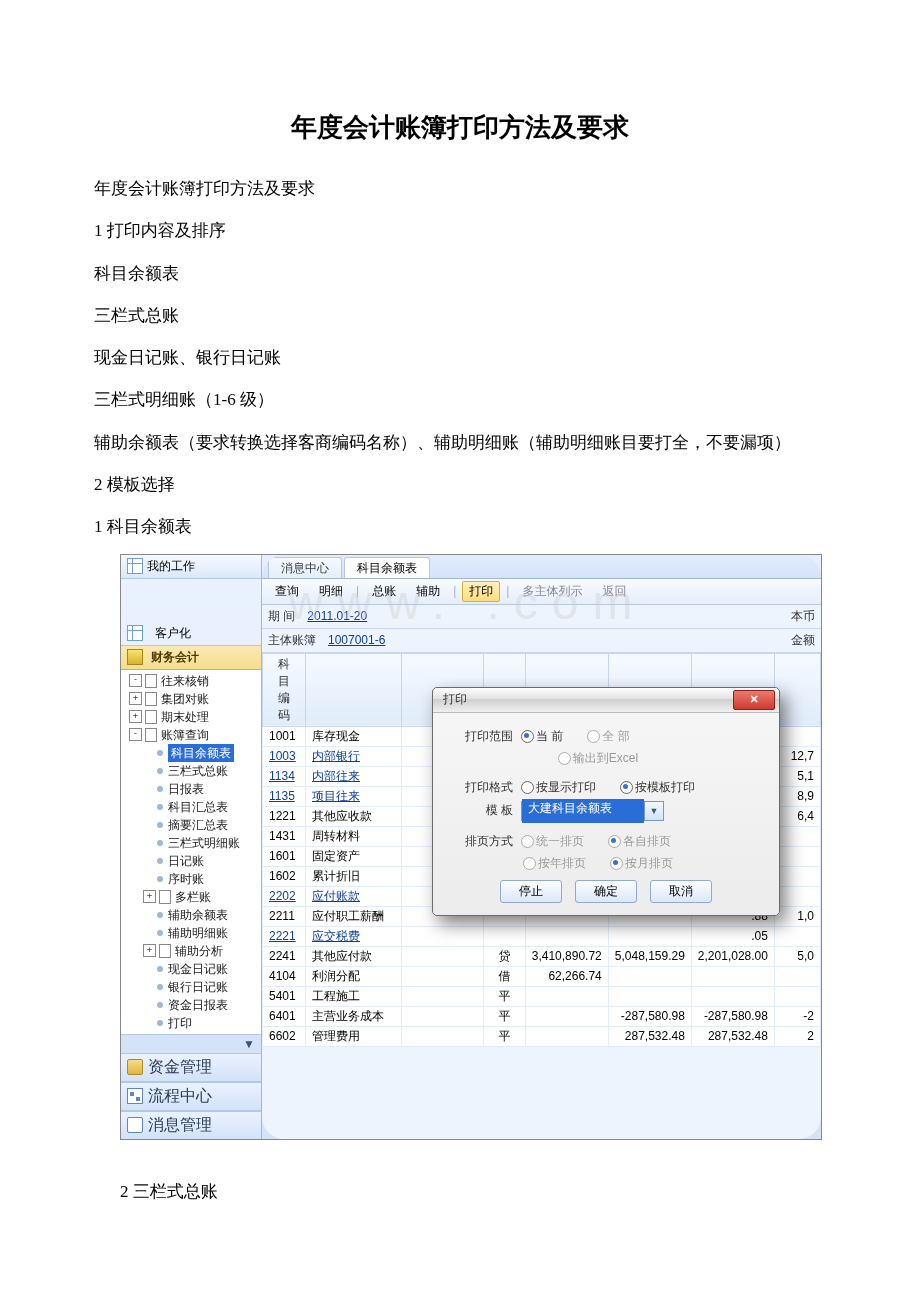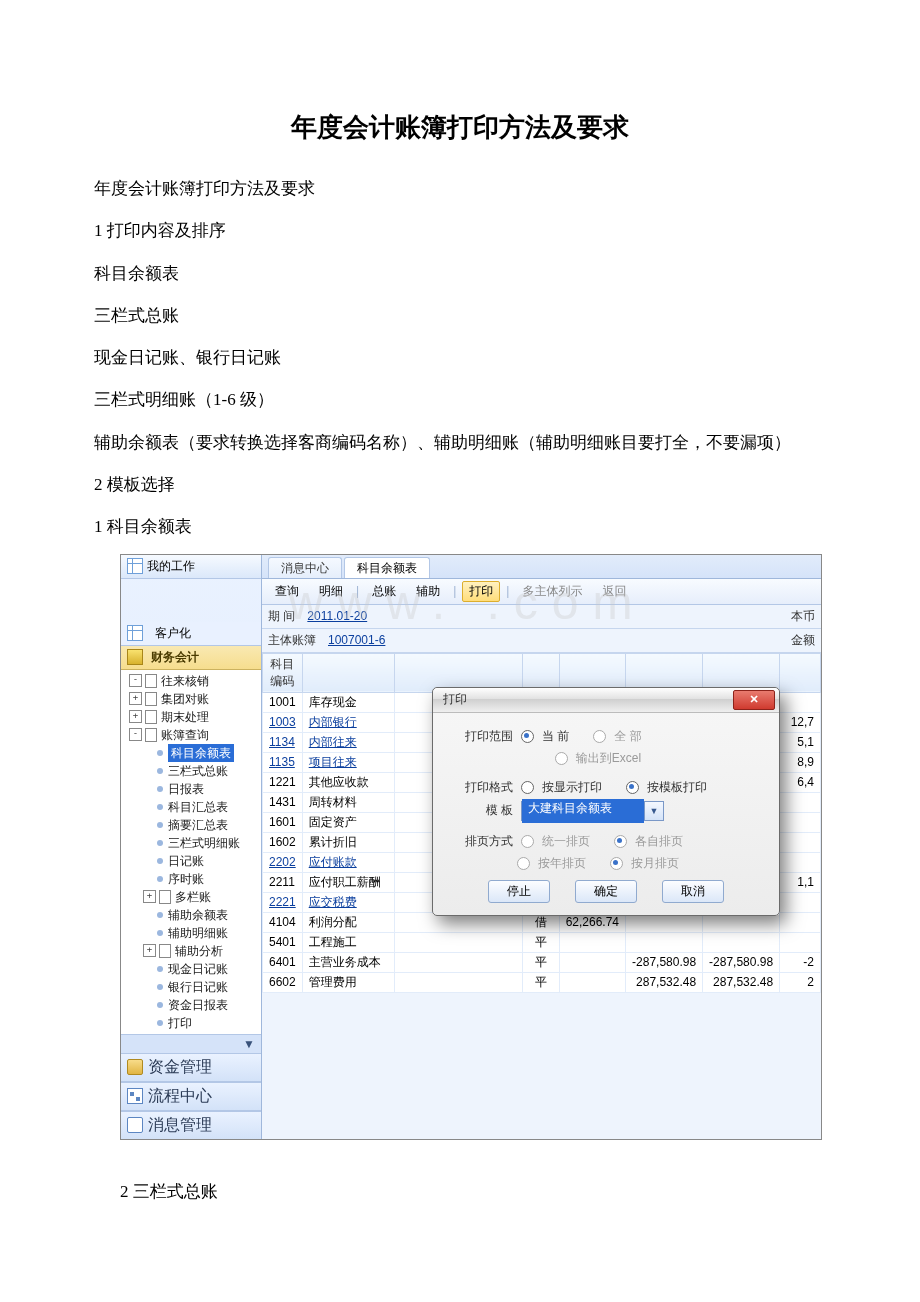--- a/index.html
+++ b/index.html
@@ -136,20 +136,21 @@
     text-align:right; padding:2px 6px; color:#39527a;
     font-size:12px;
   }
 
   
   .rightarea {
     flex: 1;
     background: #eef4fd;
     position: relative;
     overflow: hidden;
+    border-radius: 22px;
   }
   .tabs {
     display: flex;
     align-items: flex-end;
     background: linear-gradient(#e2ecfb, #d5e3f9);
     border-bottom: 1px solid #9fb7db;
     padding: 2px 6px 0 6px;
     gap: 2px;
   }
   .tab {
@@ -199,21 +200,21 @@
     position:relative;
   }
   table.grid {
     width:100%;
     border-collapse: collapse;
     font-size:12px;
   }
   table.grid th {
     background: linear-gradient(#f5faff, #e0ecfb);
     border: 1px solid #c6d6ee;
-    padding: 2px 6px;
+    padding: 2px 15px;
     font-weight: normal;
     color:#333;
     text-align:center;
   }
   table.grid td {
     border: 1px solid #e2ecfa;
     padding: 1px 6px;
     white-space: nowrap;
   }
   table.grid td.link { color:#0b3f9e; text-decoration: underline; }
@@ -250,21 +251,21 @@
     border-radius: 2px;
     color:#fff; text-align:center; line-height:17px;
     font-weight:bold;
     font-family: Arial, sans-serif;
     font-size: 11px;
   }
   .dlg-body { padding: 10px 14px 12px 14px; }
   .dlg-row { display:flex; align-items:center; margin: 5px 0; gap:8px; }
   .dlg-row .dlbl { width: 66px; text-align:right; color:#333; }
   .radio {
-    display:inline-flex; align-items:center; gap:8px; margin-right: 16px;
+    display:inline-flex; align-items:center; gap:2px; margin-right: 16px;
     color:#333;
   }
   .radio .rb {
     width:11px; height:11px; border:1px solid #666; border-radius:50%;
     display:inline-block; background:#fff; position:relative;
   }
   .radio.sel .rb::after{
     content:""; position:absolute; top:2px; left:2px; width:5px; height:5px;
     background:#3a72c9; border-radius:50%;
   }
@@ -281,21 +282,21 @@
   }
   .combo .carrow {
     width:18px; height:18px;
     background:linear-gradient(#f4f8ff,#d4e3f8);
     border-left:1px solid #7a98c7;
     display:flex; align-items:center; justify-content:center;
     color:#37598f;
     font-size: 9px;
   }
   .dlg-btnrow {
-    display:flex; justify-content:center; gap:25px; margin-top:8px;
+    display:flex; justify-content:center; gap:13px; margin-top:8px;
   }
   .dlg-btn {
     padding: 2px 18px;
     background: linear-gradient(#fcfdff, #dbe7f8);
     border: 1px solid #90aacf;
     border-radius: 3px;
     font-size:12px;
   }
 
   .icon-sm {
@@ -631,31 +632,41 @@
                   <td class="num"></td>
                 </tr>
                 <tr>
                   <td>2211</td>
                   <td>应付职工薪酬</td>
                   <td></td>
                   <td class="c"></td>
                   <td class="num"></td>
                   <td class="num"></td>
                   <td class="num">.88</td>
-                  <td class="num">1,1</td>
+                  <td class="num">1,0</td>
                 </tr>
                 <tr>
                   <td class="link">2221</td>
                   <td class="link">应交税费</td>
                   <td></td>
                   <td class="c"></td>
                   <td class="num"></td>
                   <td class="num"></td>
                   <td class="num">.05</td>
                   <td class="num"></td>
+                </tr>
+                <tr>
+                  <td>2241</td>
+                  <td>其他应付款</td>
+                  <td></td>
+                  <td class="c">贷</td>
+                  <td class="num">3,410,890.72</td>
+                  <td class="num">5,048,159.29</td>
+                  <td class="num">2,201,028.00</td>
+                  <td class="num">5,0</td>
                 </tr>
                 <tr>
                   <td>4104</td>
                   <td>利润分配</td>
                   <td></td>
                   <td class="c">借</td>
                   <td class="num">62,266.74</td>
                   <td class="num"></td>
                   <td class="num"></td>
                   <td class="num"></td>

